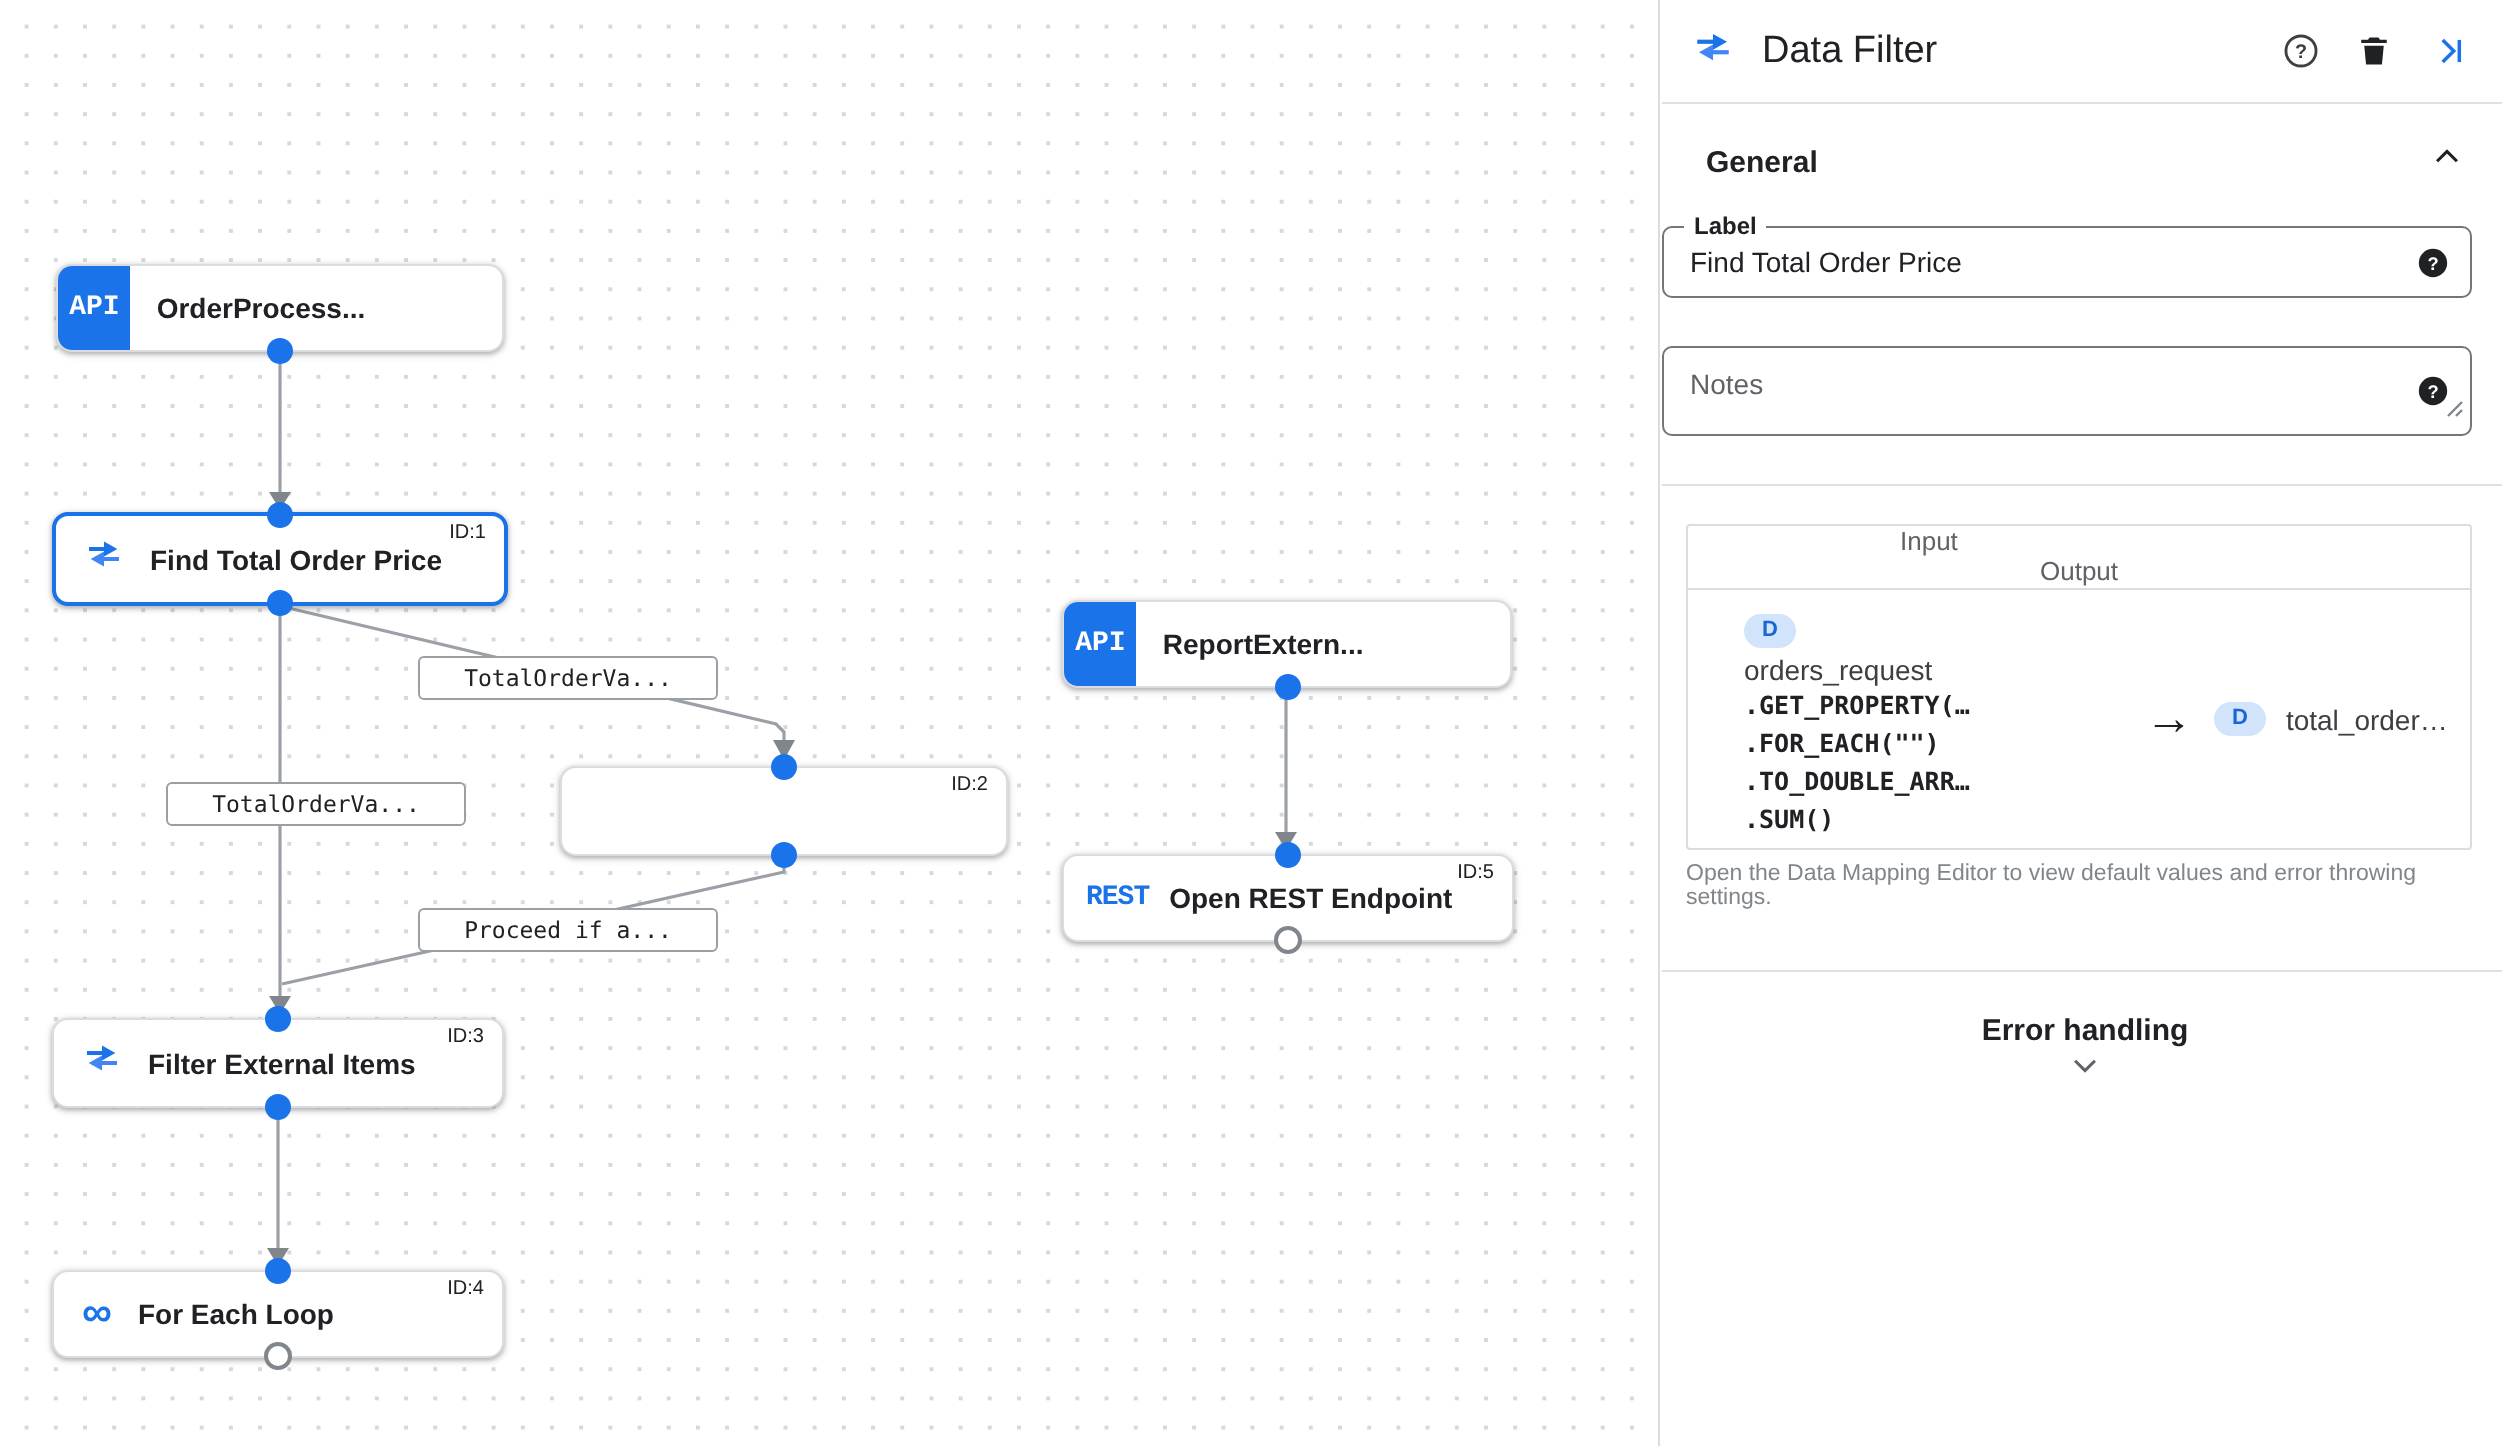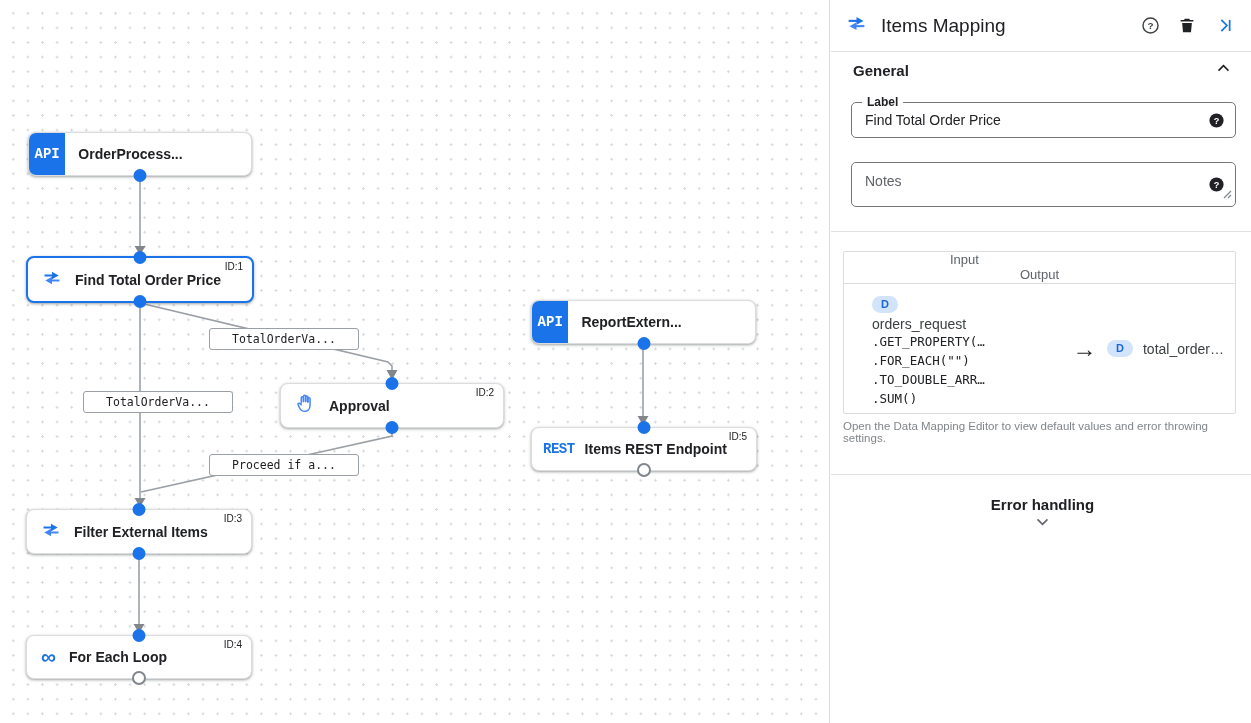--- a/index.html
+++ b/index.html
@@ -42,21 +42,21 @@
     border-bottom:1px solid #e0e0e0; }
   .panel-title { font-size:19px; color:#202124; margin-left:14px; flex:1; }
   .header-icons { display:flex; align-items:center; gap:17px; }
   .icon-btn { width:20px; height:20px; display:flex; align-items:center; justify-content:center; cursor:pointer; }
 
   .section-head { display:flex; align-items:center; justify-content:space-between;
     padding:0 19px 0 22px; cursor:pointer; }
   .section-title { font-size:15px; font-weight:700; color:#202124; }
   .divider { border-top:1px solid #e0e0e0; }
 
-  .fields { padding:0 15px 0 20px; }
+  .fields { padding:0 15px 0 0; }
   .m-field { position:relative; border:1px solid #747775; border-radius:5px;
     display:flex; align-items:center; }
   .m-field .notch-label { position:absolute; top:-8px; left:10px; background:#fff;
     padding:0 5px; font-size:12px; font-weight:700; color:#202124; }
   .m-field input { border:0; outline:0; flex:1; font-size:14px; color:#202124;
     font-family:"Liberation Sans", sans-serif; padding:0 8px 0 13px; background:transparent; height:100%; }
   .m-field textarea { border:0; outline:0; flex:1; font-size:14px; color:#202124; resize:none;
     font-family:"Liberation Sans", sans-serif; padding:10px 8px 0 13px; background:transparent; height:100%; }
   .m-field textarea::placeholder { color:#5f6368; }
   .help-fill { width:17px; height:17px; margin-right:10px; flex:none; }
@@ -70,21 +70,21 @@
     border-bottom:1px solid #dadce0; font-size:13px; color:#5f6368;flex-direction:column; }
   .map-table .h-in { width:235px; padding-left:28px; }
   .map-table .tbody { display:flex; height:129px; }
   .cell-in { width:218px; padding:10px 0 0 28px; }
   .cell-arrow { width:45px; display:flex; align-items:center; justify-content:center;
     font-size:24px; color:#202124; }
   .cell-out { flex:1; display:flex; align-items:center; gap:10px; }
   .d-badge { display:inline-block; background:#d2e3fc; color:#1967d2; font-size:11px;
     font-weight:700; border-radius:9px; padding:2px 9px; line-height:13px; }
   .var-name { font-size:14px; color:#3c4043; margin-top:3px; }
-  .code-line { font-family:"DejaVu Sans Mono", monospace; font-weight:400; font-size:12.5px;
+  .code-line { font-family:"DejaVu Sans Mono", monospace; font-weight:700; font-size:12.5px;
     color:#202124; line-height:19px; white-space:pre; }
   .helper { font-size:11.5px; color:#80868b; padding:6px 15px 0 12px; }
   .cta { display:block; margin:21px auto 0; background:#1a73e8; color:#fff; border:0;
     border-radius:4px; font-family:"Liberation Sans", sans-serif; font-size:13px; font-weight:700;
     letter-spacing:.4px; padding:9px 17px; box-shadow:0 1px 2px rgba(0,0,0,.3); cursor:pointer; }
 </style>
 </head>
 <body>
 
 <div class="canvas">
@@ -138,40 +138,29 @@
 
   <div class="node" style="left:531px; top:300px; width:225px; height:44px;">
     <div class="api-chip">API</div>
     <div class="node-body" style="padding-left:13px;">
       <span class="node-label">ReportExtern...</span>
     </div>
     <span class="port bottom"></span>
   </div>
 
   <div class="node" style="left:280px; top:383px; width:224px; height:45px;">
-    <div class="node-body">
-      <span>
-        <svg width="21" height="21" viewBox="0 0 24 24" fill="none" stroke="#4285f4" stroke-width="1.7" stroke-linecap="round" stroke-linejoin="round">
-          <path d="M7.2 11.5 V5.6 a1.25 1.25 0 0 1 2.5 0 V9.8"></path>
-          <path d="M9.7 9.8 V3.9 a1.25 1.25 0 0 1 2.5 0 V9.6"></path>
-          <path d="M12.2 9.6 V4.7 a1.25 1.25 0 0 1 2.5 0 V10.2"></path>
-          <path d="M14.7 10.2 V6.6 a1.25 1.25 0 0 1 2.5 0 V14 c0 4.2-2.6 7-6.3 7-2.9 0-4.5-1.5-5.8-4.1 L3.5 13.4 c-.6-1.2.9-2.3 1.9-1.5 l1.8 1.6"></path>
-        </svg>
-      </span>
-      <span class="node-label">Approval</span>
-    </div>
     <span class="id-tag">ID:2</span>
     <span class="port top"></span>
     <span class="port bottom"></span>
   </div>
 
   <div class="node" style="left:531px; top:427px; width:226px; height:44px;">
     <div class="node-body" style="padding-left:11px; gap:10px;">
       <span class="rest-chip">REST</span>
-      <span class="node-label">Items REST Endpoint</span>
+      <span class="node-label">Open REST Endpoint</span>
     </div>
     <span class="id-tag">ID:5</span>
     <span class="port top"></span>
     <span class="port bottom hollow"></span>
   </div>
 
   <div class="node" style="left:26px; top:509px; width:226px; height:45px;">
     <div class="node-body">
       <span>
         <svg width="20" height="20" viewBox="0 0 24 24">
@@ -203,21 +192,21 @@
 
   <div class="panel-header">
     <span>
       <svg width="21" height="21" viewBox="0 0 24 24">
         <path d="M3 9 L13 9" stroke="#1a73e8" stroke-width="2.4" fill="none"></path>
         <polygon points="12,4.5 20,9 12,13.5" fill="#1a73e8"></polygon>
         <path d="M21 15 L11 15" stroke="#4285f4" stroke-width="2.4" fill="none"></path>
         <polygon points="12,10.5 4,15 12,19.5" fill="#4285f4"></polygon>
       </svg>
     </span>
-    <span class="panel-title">Items Mapping</span>
+    <span class="panel-title">Data Filter</span>
     <div class="header-icons">
       <span class="icon-btn">
         <svg width="19" height="19" viewBox="0 0 24 24">
           <circle cx="12" cy="12" r="9.5" fill="none" stroke="#3c4043" stroke-width="1.8"></circle>
           <text x="12" y="16.5" text-anchor="middle" font-size="12.5" font-weight="bold" fill="#3c4043" font-family="Liberation Sans, sans-serif">?</text>
         </svg>
       </span>
       <span class="icon-btn">
         <svg width="18" height="19" viewBox="0 0 24 24" fill="#202124">
           <path d="M9 3 h6 l1 1.5 h4.5 v2.2 H3.5 V4.5 H8 Z"></path>
@@ -226,21 +215,21 @@
       </span>
       <span class="icon-btn">
         <svg width="19" height="19" viewBox="0 0 24 24" fill="none" stroke="#1a73e8" stroke-width="2.2">
           <path d="M8 5 L15 12 L8 19"></path>
           <path d="M18.5 5 V19"></path>
         </svg>
       </span>
     </div>
   </div>
 
-  <div class="section-head" style="margin-top:8px;">
+  <div class="section-head" style="margin-top:18px;">
     <span class="section-title">General</span>
     <span>
       <svg width="17" height="17" viewBox="0 0 24 24" fill="none" stroke="#202124" stroke-width="2.2">
         <path d="M5 15 L12 8 L19 15"></path>
       </svg>
     </span>
   </div>
 
   <div class="fields">
     <div class="m-field" style="margin-top:21px; height:36px;">

